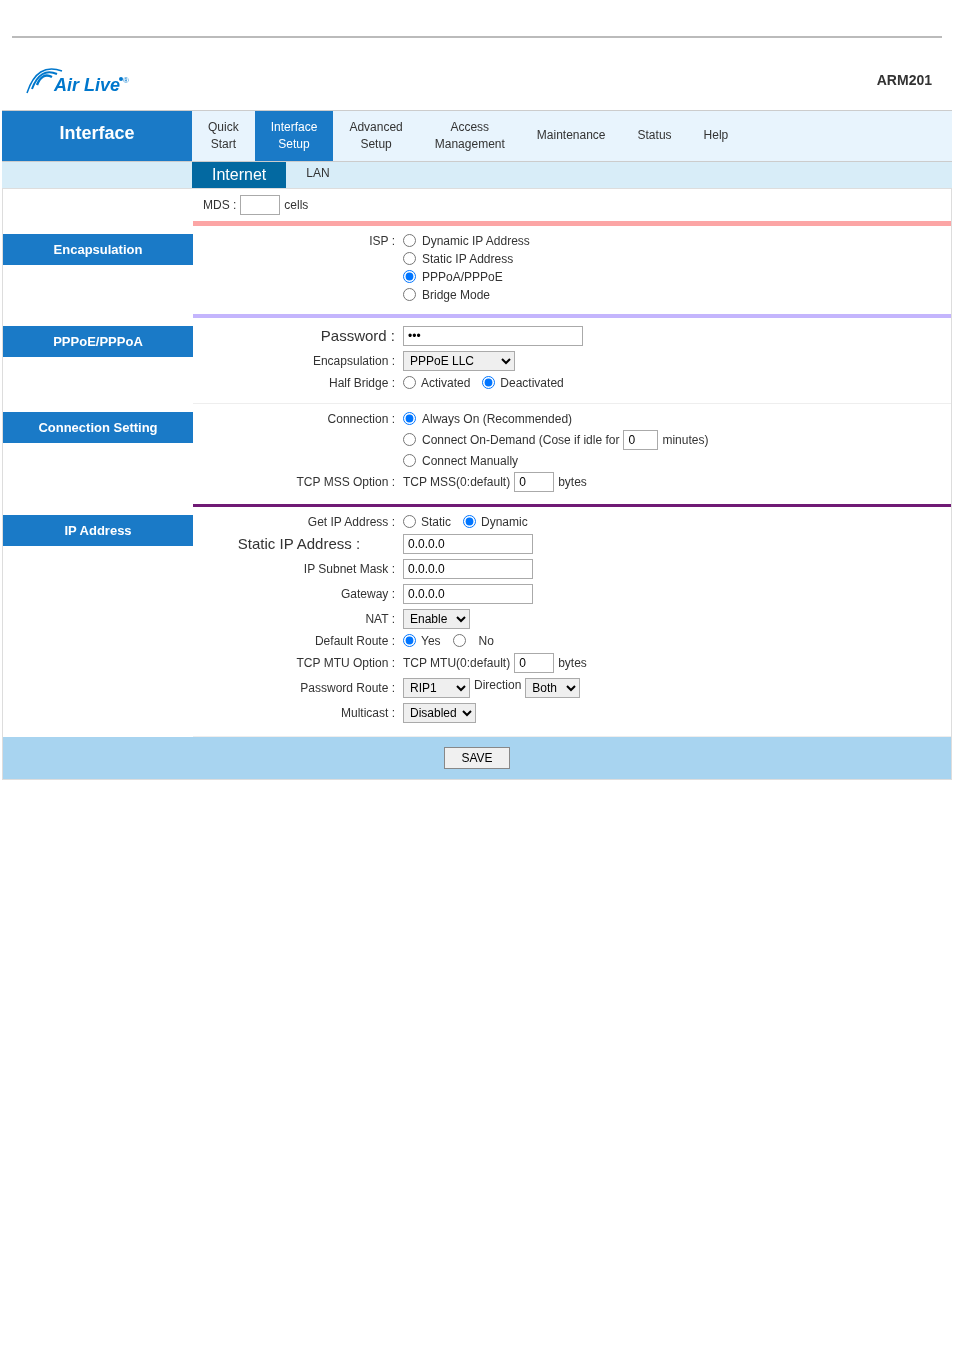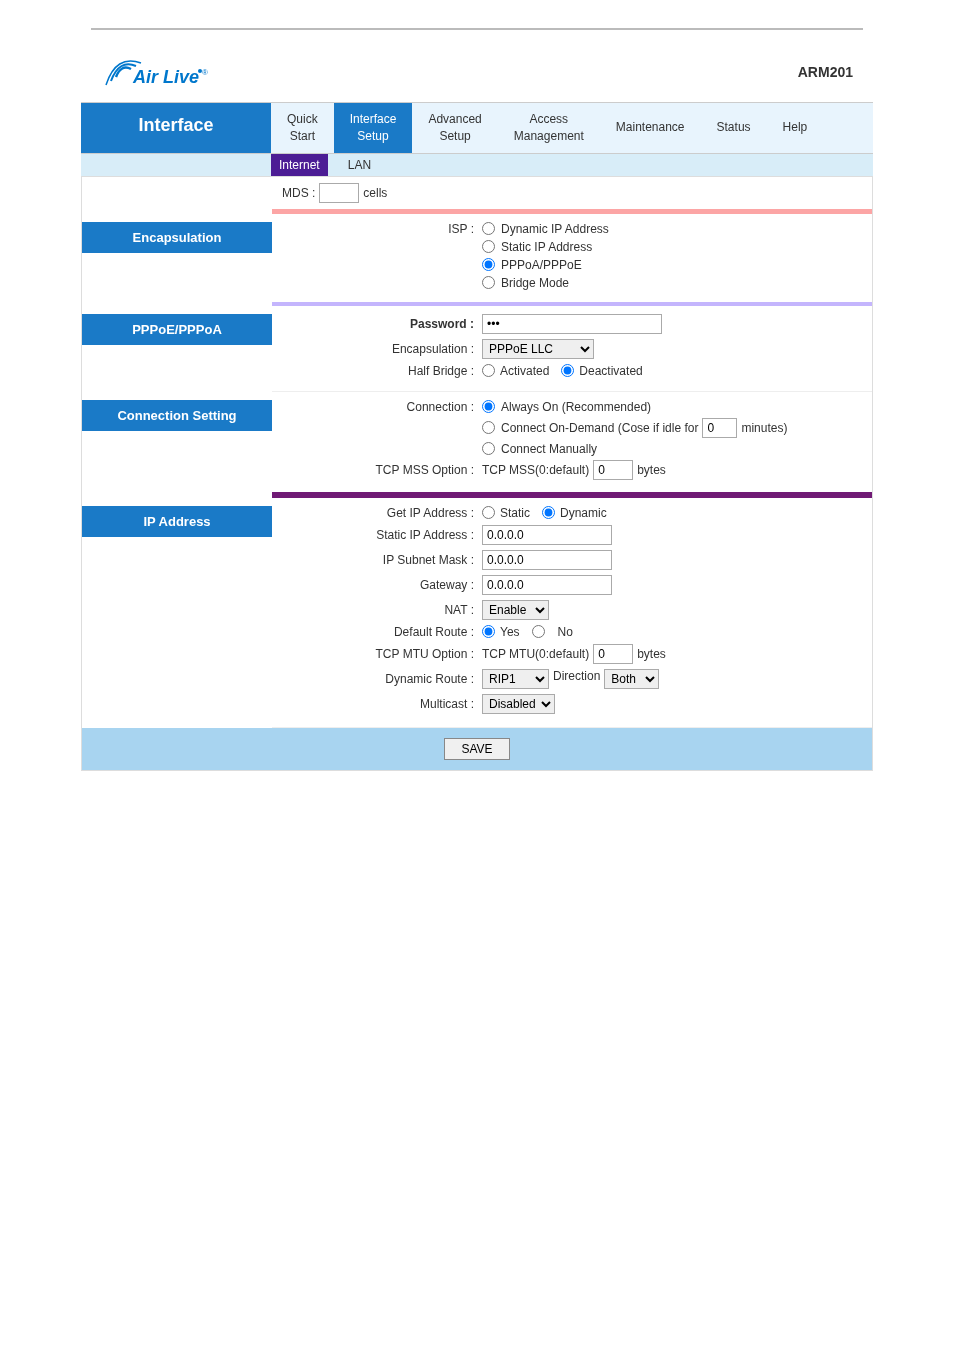--- a/index.html
+++ b/index.html
@@ -1,18 +1,18 @@
 <!DOCTYPE html>
 <html><head>
   <meta charset="utf-8">
   <style>
     * { box-sizing: border-box; margin: 0; padding: 0; }
     body { font-family: Arial, Helvetica, sans-serif; font-size: 12px; background: #fff; color: #333; }
     
-    .outer-container { width: 792px; margin: 8px auto; background: #fff; padding: 20px 0; }
+    .outer-container { width: 950px; margin: 16px auto; background: #fff; padding: 20px 0; }
     
     .header { display: flex; align-items: center; justify-content: space-between; padding: 8px 20px 8px 20px; }
     .logo { display: flex; align-items: center; }
     
     input[type="text"], input[type="password"] {
       border: 1px solid #aaa;
       padding: 2px 4px;
       font-size: 12px;
       height: 20px;
     }
@@ -56,21 +56,21 @@
       <div style="padding:8px 16px; font-size:12px; text-align:center; background:#1a7ac7; color:#fff; cursor:pointer; line-height:1.4;">Interface<br>Setup</div>
       <div style="padding:8px 16px; font-size:12px; text-align:center; cursor:pointer; line-height:1.4;">Advanced<br>Setup</div>
       <div style="padding:8px 16px; font-size:12px; text-align:center; cursor:pointer; line-height:1.4;">Access<br>Management</div>
       <div style="padding:8px 16px; font-size:12px; text-align:center; cursor:pointer; line-height:1.4;">Maintenance</div>
       <div style="padding:8px 16px; font-size:12px; text-align:center; cursor:pointer; line-height:1.4;">Status</div>
       <div style="padding:8px 16px; font-size:12px; text-align:center; cursor:pointer; line-height:1.4;">Help</div>
     </div>
   </div>
 
   <div style="display:flex; background:#d8edf8; padding-left:190px;">
-    <div style="padding:4px 8px; font-size:12px; cursor:pointer; background:#4c1d95; color:#fff;">Internet</div>
+    <div style="padding:4px 20px; font-size:16px; cursor:pointer; background:#0369a1; color:#fff;">Internet</div>
     <div style="padding:4px 20px; font-size:12px; cursor:pointer;">LAN</div>
   </div>
 
   <div style="border:1px solid #ddd; margin:0;">
 
     <div style="display:flex;">
       <div style="width:190px; flex-shrink:0;"></div>
       <div style="flex:1; padding:6px 10px; border-bottom:5px solid #fca5a5;">
         <div style="display:flex; align-items:center; gap:4px;">
           <span>MDS :</span>
@@ -110,21 +110,21 @@
     </div>
 
     <div style="display:flex;">
       <div style="width:190px; flex-shrink:0; display:flex; align-items:flex-start; padding-top:8px;">
         <div style="background:#1a7ac7; color:#fff; padding:8px 10px; font-size:13px; font-weight:bold; text-align:center; width:100%;">PPPoE/PPPoA</div>
       </div>
       <div style="flex:1; padding:8px 10px; border-bottom:1px solid #eee;">
 
 
         <div style="display:flex; align-items:center; margin-bottom:5px;">
-          <div style="width:200px; text-align:right; padding-right:8px; font-size:12px;font-weight:bold;">Password :</div>
+          <div style="width:200px; text-align:right; padding-right:8px; font-size:15px;">Password :</div>
           <input type="password" style="width: 180px;" value="abc">
         </div>
 
         <div style="display:flex; align-items:center; margin-bottom:5px;">
           <div style="width:200px; text-align:right; padding-right:8px; font-size:12px;">Encapsulation :</div>
           <select>
             <option>PPPoE LLC</option>
             <option>PPPoE VC-Mux</option>
             <option>PPPoA LLC</option>
             <option>PPPoA VC-Mux</option>
@@ -144,21 +144,21 @@
             </label>
           </div>
         </div>
       </div>
     </div>
 
     <div style="display:flex;">
       <div style="width:190px; flex-shrink:0; display:flex; align-items:flex-start; padding-top:8px;">
         <div style="background:#1a7ac7; color:#fff; padding:8px 10px; font-size:13px; font-weight:bold; text-align:center; width:100%;">Connection Setting</div>
       </div>
-      <div style="flex:1; padding:8px 10px; border-bottom:6px solid #701a75;">
+      <div style="flex:1; padding:8px 10px; border-bottom:3px solid #701a75;">
 
         <div style="display:flex; align-items:flex-start; margin-bottom:4px;">
           <div style="width:200px; text-align:right; padding-right:8px; font-size:12px;">Connection :</div>
           <div style="display:flex; flex-direction:column; gap:4px;">
             <label style="display:flex; align-items:center; gap:4px;">
               <input type="radio" name="conn" value="always" checked="" style="">
               <span>Always On (Recommended)</span>
             </label>
             <label style="display:flex; align-items:center; gap:4px; flex-wrap:wrap;">
               <input type="radio" name="conn" value="demand" style="">
@@ -198,21 +198,21 @@
               <span>Static</span>
             </label>
             <label style="display:flex; align-items:center; gap:3px;">
               <input type="radio" name="getip" value="dynamic" checked="" style="">
               <span>Dynamic</span>
             </label>
           </div>
         </div>
 
         <div style="display:flex; align-items:center; margin-bottom:5px;">
-          <div style="width:200px; text-align:right; padding-right:8px; font-size:12px;">Static IP Address :</div>
+          <div style="width:200px; text-align:center; padding-right:8px; font-size:15px;">Static IP Address :</div>
           <input type="text" style="width: 130px;" value="0.0.0.0">
         </div>
 
         <div style="display:flex; align-items:center; margin-bottom:5px;">
           <div style="width:200px; text-align:right; padding-right:8px; font-size:12px;">IP Subnet Mask :</div>
           <input type="text" style="width: 130px;" value="0.0.0.0">
         </div>
 
         <div style="display:flex; align-items:center; margin-bottom:5px;">
           <div style="width:200px; text-align:right; padding-right:8px; font-size:12px;">Gateway :</div>
@@ -244,21 +244,21 @@
         <div style="display:flex; align-items:center; margin-bottom:5px;">
           <div style="width:200px; text-align:right; padding-right:8px; font-size:12px;">TCP MTU Option :</div>
           <div style="display:flex; align-items:center; gap:4px;">
             <span>TCP MTU(0:default)</span>
             <input type="text" style="width: 40px;" value="0">
             <span>bytes</span>
           </div>
         </div>
 
         <div style="display:flex; align-items:center; margin-bottom:5px;">
-          <div style="width:200px; text-align:right; padding-right:8px; font-size:12px;">Dynamic Route :</div>
+          <div style="width:200px; text-align:right; padding-right:8px; font-size:12px;">Password Route :</div>
           <div style="display:flex; gap:4px;">
             <select>
               <option>RIP1</option>
               <option>RIP2-B</option>
               <option>RIP2-M</option>
             </select>
             <span>Direction</span>
             <select>
               <option>Both</option>
               <option>In</option>

